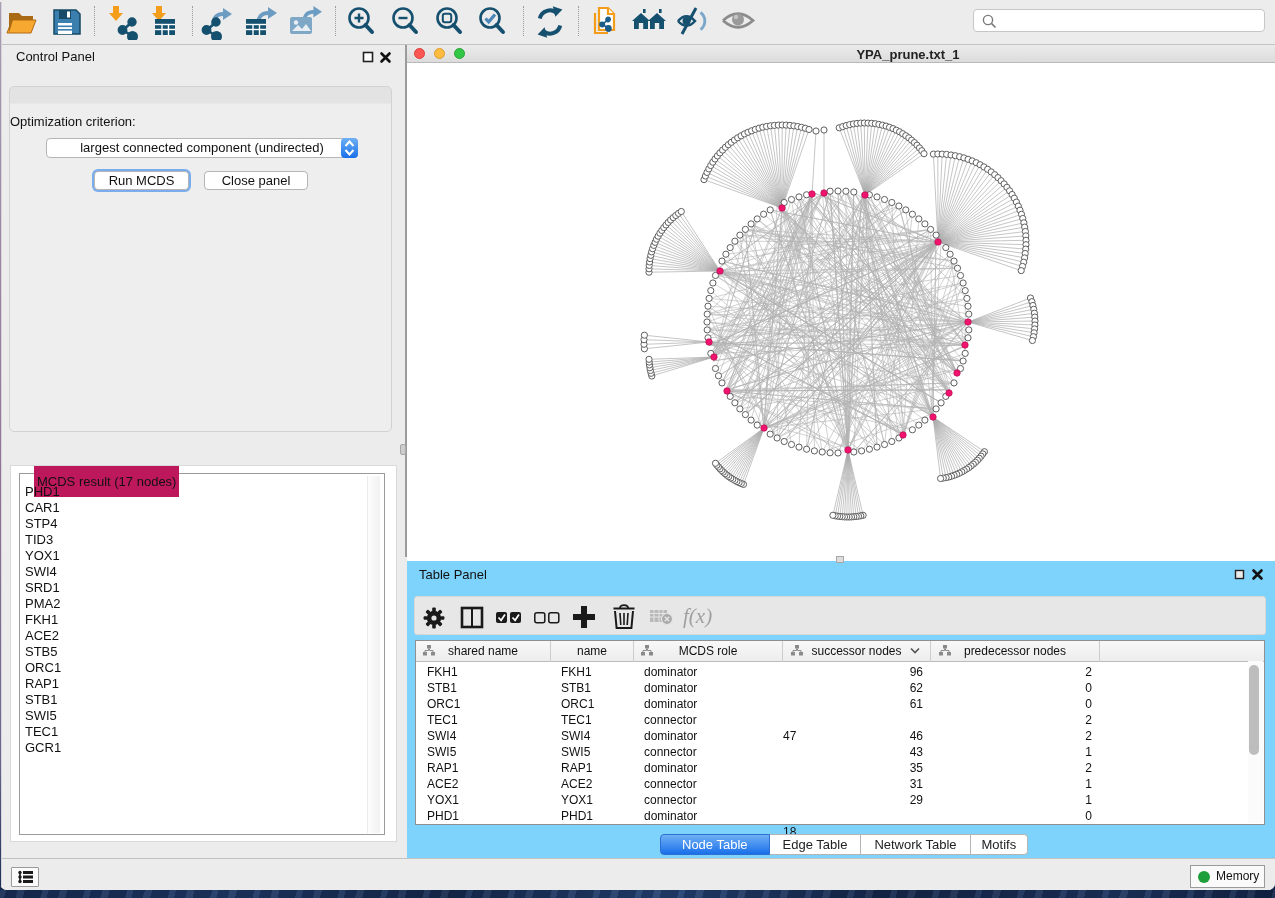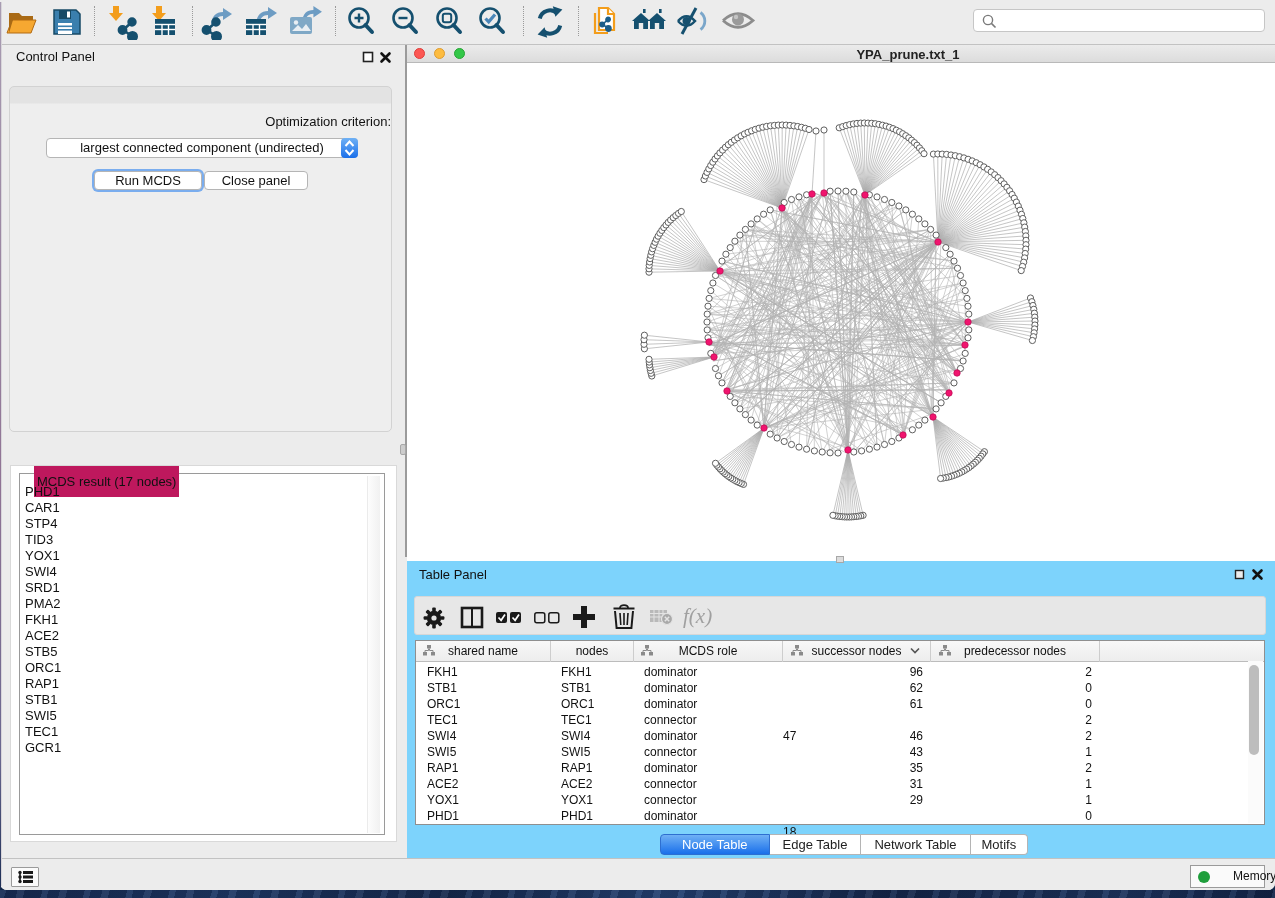--- a/index.html
+++ b/index.html
@@ -16,25 +16,25 @@
 #cpanel { position:absolute; left:2px; top:45px; width:403px; height:813px; background:#ececec; }
 #vdiv { position:absolute; left:405px; top:45px; width:2px; height:512px; background:#9b9b9b; }
 #cp-title { position:absolute; left:14px; top:4px; font-size:13px; color:#111; }
 .wicon { position:absolute; }
 #cp-tabs { position:absolute; left:78px; top:28px; height:21px; white-space:nowrap; z-index:5; }
 .tab { display:inline-block; height:21px; line-height:20px; font-size:13px; color:#222; background:#ffffff; border:1px solid #b4b4b4; border-left:none; padding:0 11px; vertical-align:top; }
 .tab.first { border-left:1px solid #b4b4b4; border-radius:4px 0 0 4px; }
 .tab.last { border-radius:0 4px 4px 0; }
 .tab.sel { background:linear-gradient(#6fb1f5,#1a6fea); color:#fff; border-color:#2e6fd0; }
 #cp-box { position:absolute; left:7px; top:41px; width:383px; height:346px; border:1px solid #d2d2d2; border-radius:5px; background:linear-gradient(#e3e3e3 0,#e3e3e3 16px,#eeeeee 17px); }
-#opt-label { position:absolute; left:0; top:27px; width:381px; text-align:right; font-size:13px; color:#111; }
+#opt-label { position:absolute; left:0; top:27px; width:381px; text-align:left; font-size:13px; color:#111; }
 #dropdown { position:absolute; left:36px; top:51px; width:312px; height:20px; background:#fff; border:1px solid #b5b5b5; border-radius:4px; font-size:13px; color:#111; line-height:18px; text-align:center; }
 #dd-step { position:absolute; right:-1px; top:-1px; width:17px; height:20px; border-radius:4px; background:linear-gradient(#6fb1f5,#1a6fea); }
 .btn { position:absolute; height:19px; background:#fff; border:1px solid #b5b5b5; border-radius:4px; font-size:13px; color:#111; text-align:center; line-height:17px; }
-#btn-run { left:84px; top:84px; width:108px; box-shadow:0 0 0 2px #7aadee; }
+#btn-run { left:84px; top:84px; width:95px; box-shadow:0 0 0 2px #7aadee; }
 #btn-close { left:194px; top:84px; width:104px; }
 #whitepanel { position:absolute; left:8px; top:420px; width:387px; height:377px; background:#ffffff; border:1px solid #d9d9d9; }
 #fieldset { position:absolute; left:8px; top:7px; width:366px; height:362px; border:1px solid #9a9a9a; }
 #fs-legend { position:absolute; left:14px; top:-8px; background:#be185d; padding:8px 3px; font-size:13px; color:#111; }
 #fs-list { position:absolute; left:5px; top:10px; font-size:13px; color:#111; line-height:16px; }
 #fs-scroll { position:absolute; right:4px; top:2px; width:13px; height:357px; background:linear-gradient(90deg,#fdfdfd,#f1f1f1); border-left:1px solid #ebebeb; }
 #grip { position:absolute; left:400px; top:444px; width:6px; height:11px; background:#cdcdcd; border:1px solid #a8a8a8; border-radius:2px; z-index:60; }
 #netwin { position:absolute; left:407px; top:45px; width:868px; height:516px; background:#ffffff; }
 #net-title { position:absolute; left:0; top:0; width:868px; height:18px; background:linear-gradient(#ebebeb,#dcdcdc); border-bottom:1px solid #b9b9b9; }
 #net-title .tl { position:absolute; top:3px; width:11px; height:11px; border-radius:6px; }
@@ -1197,21 +1197,21 @@
             <g fill="#8a8a8a">
               <rect x="4" y="0" width="4" height="3.5"></rect>
               <rect x="0" y="7" width="4" height="3.5"></rect>
               <rect x="8" y="7" width="4" height="3.5"></rect>
               <path d="M5.5 3.5 v2 h-3.5 v2 M6.5 3.5 v2 h3.5 v2" stroke="#8a8a8a" fill="none" stroke-width="1"></path>
             </g>
           </svg>
           <div class="hlab">shared name</div>
         </div>
         <div class="hcol" style="left:135px;width:83px">
-          <div class="hlab">nodes</div>
+          <div class="hlab">name</div>
         </div>
         <div class="hcol" style="left:218px;width:149px">
           <svg style="position:absolute;left:7px;top:4px" width="12" height="11">
             <g fill="#8a8a8a">
               <rect x="4" y="0" width="4" height="3.5"></rect>
               <rect x="0" y="7" width="4" height="3.5"></rect>
               <rect x="8" y="7" width="4" height="3.5"></rect>
               <path d="M5.5 3.5 v2 h-3.5 v2 M6.5 3.5 v2 h3.5 v2" stroke="#8a8a8a" fill="none" stroke-width="1"></path>
             </g>
           </svg>
@@ -1309,15 +1309,15 @@
           <circle cx="7" cy="4.5" r="1.7"></circle>
           <rect x="10" y="3" width="10" height="3"></rect>
           <circle cx="7" cy="9" r="1.7"></circle>
           <rect x="10" y="7.5" width="10" height="3"></rect>
           <circle cx="7" cy="13.5" r="1.7"></circle>
           <rect x="10" y="12" width="10" height="3"></rect>
           <rect x="6.2" y="4.5" width="1.6" height="9"></rect>
         </g>
       </svg>
     </div>
-  <div id="sb-mem"><div id="sb-dot"></div><span style="margin-left:42px;">Memory</span></div>
+  <div id="sb-mem"><div id="sb-dot"></div><span style="margin-left:25px;">Memory</span></div>
 </div>
 <div id="wallpaper"></div>
 
 </body></html>

